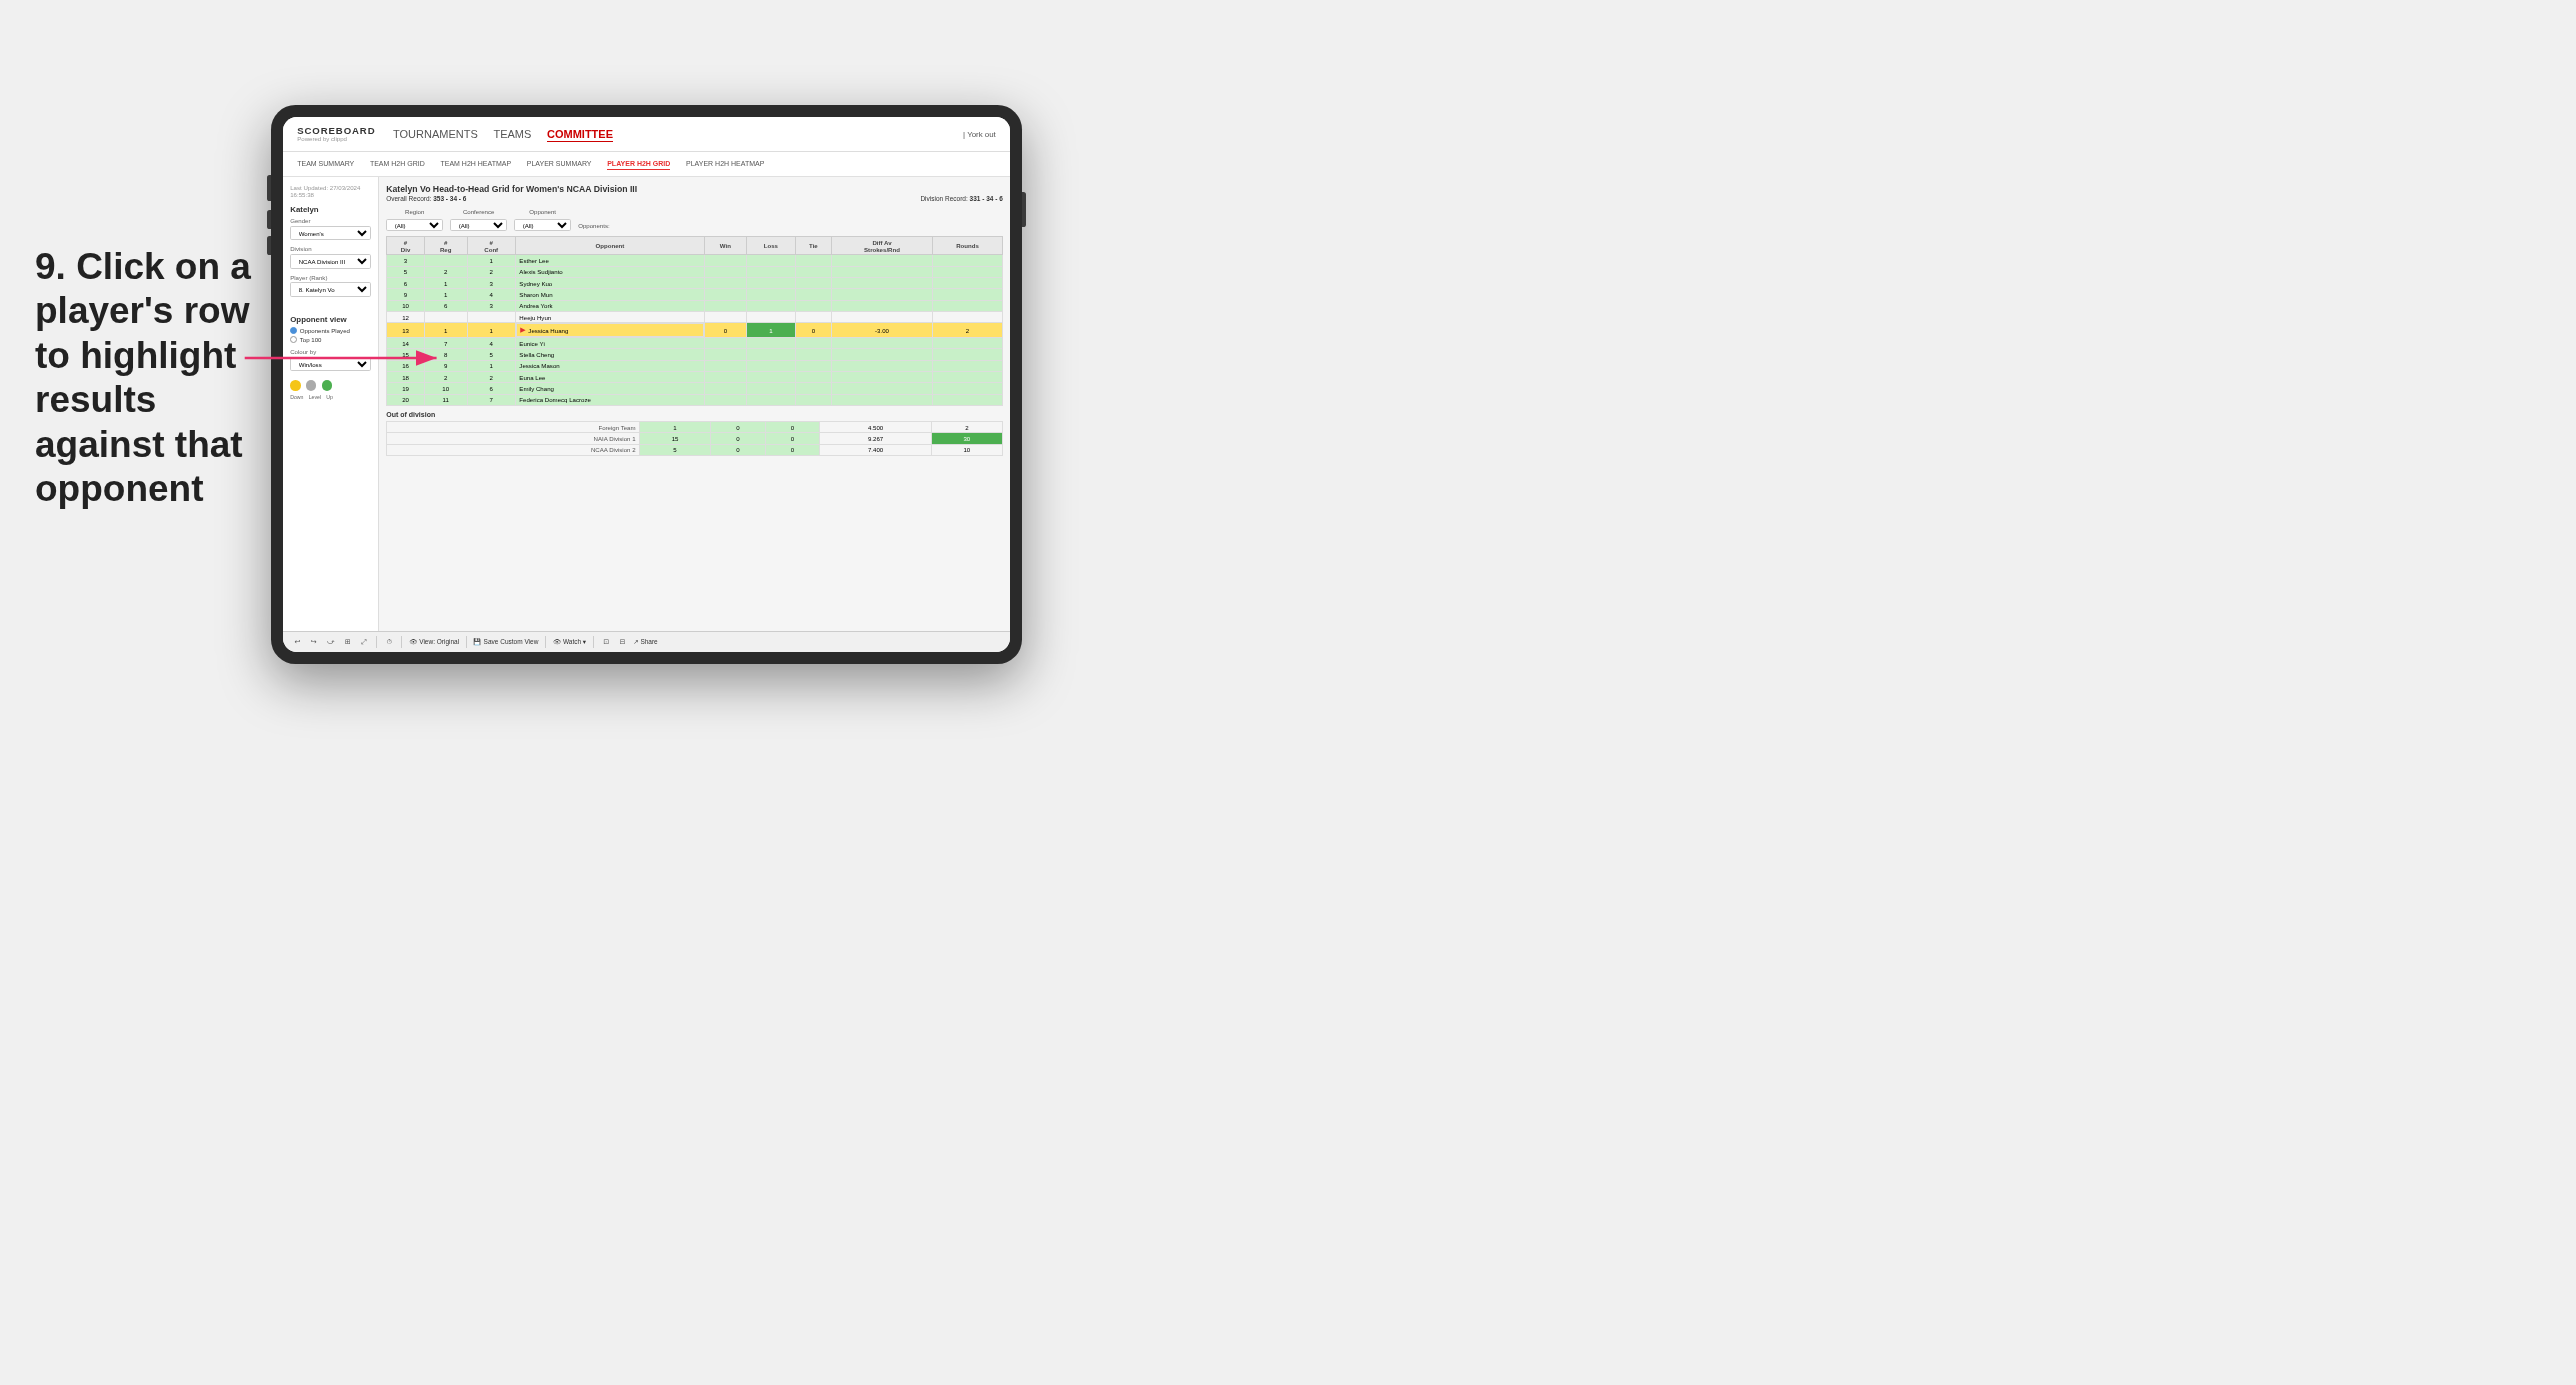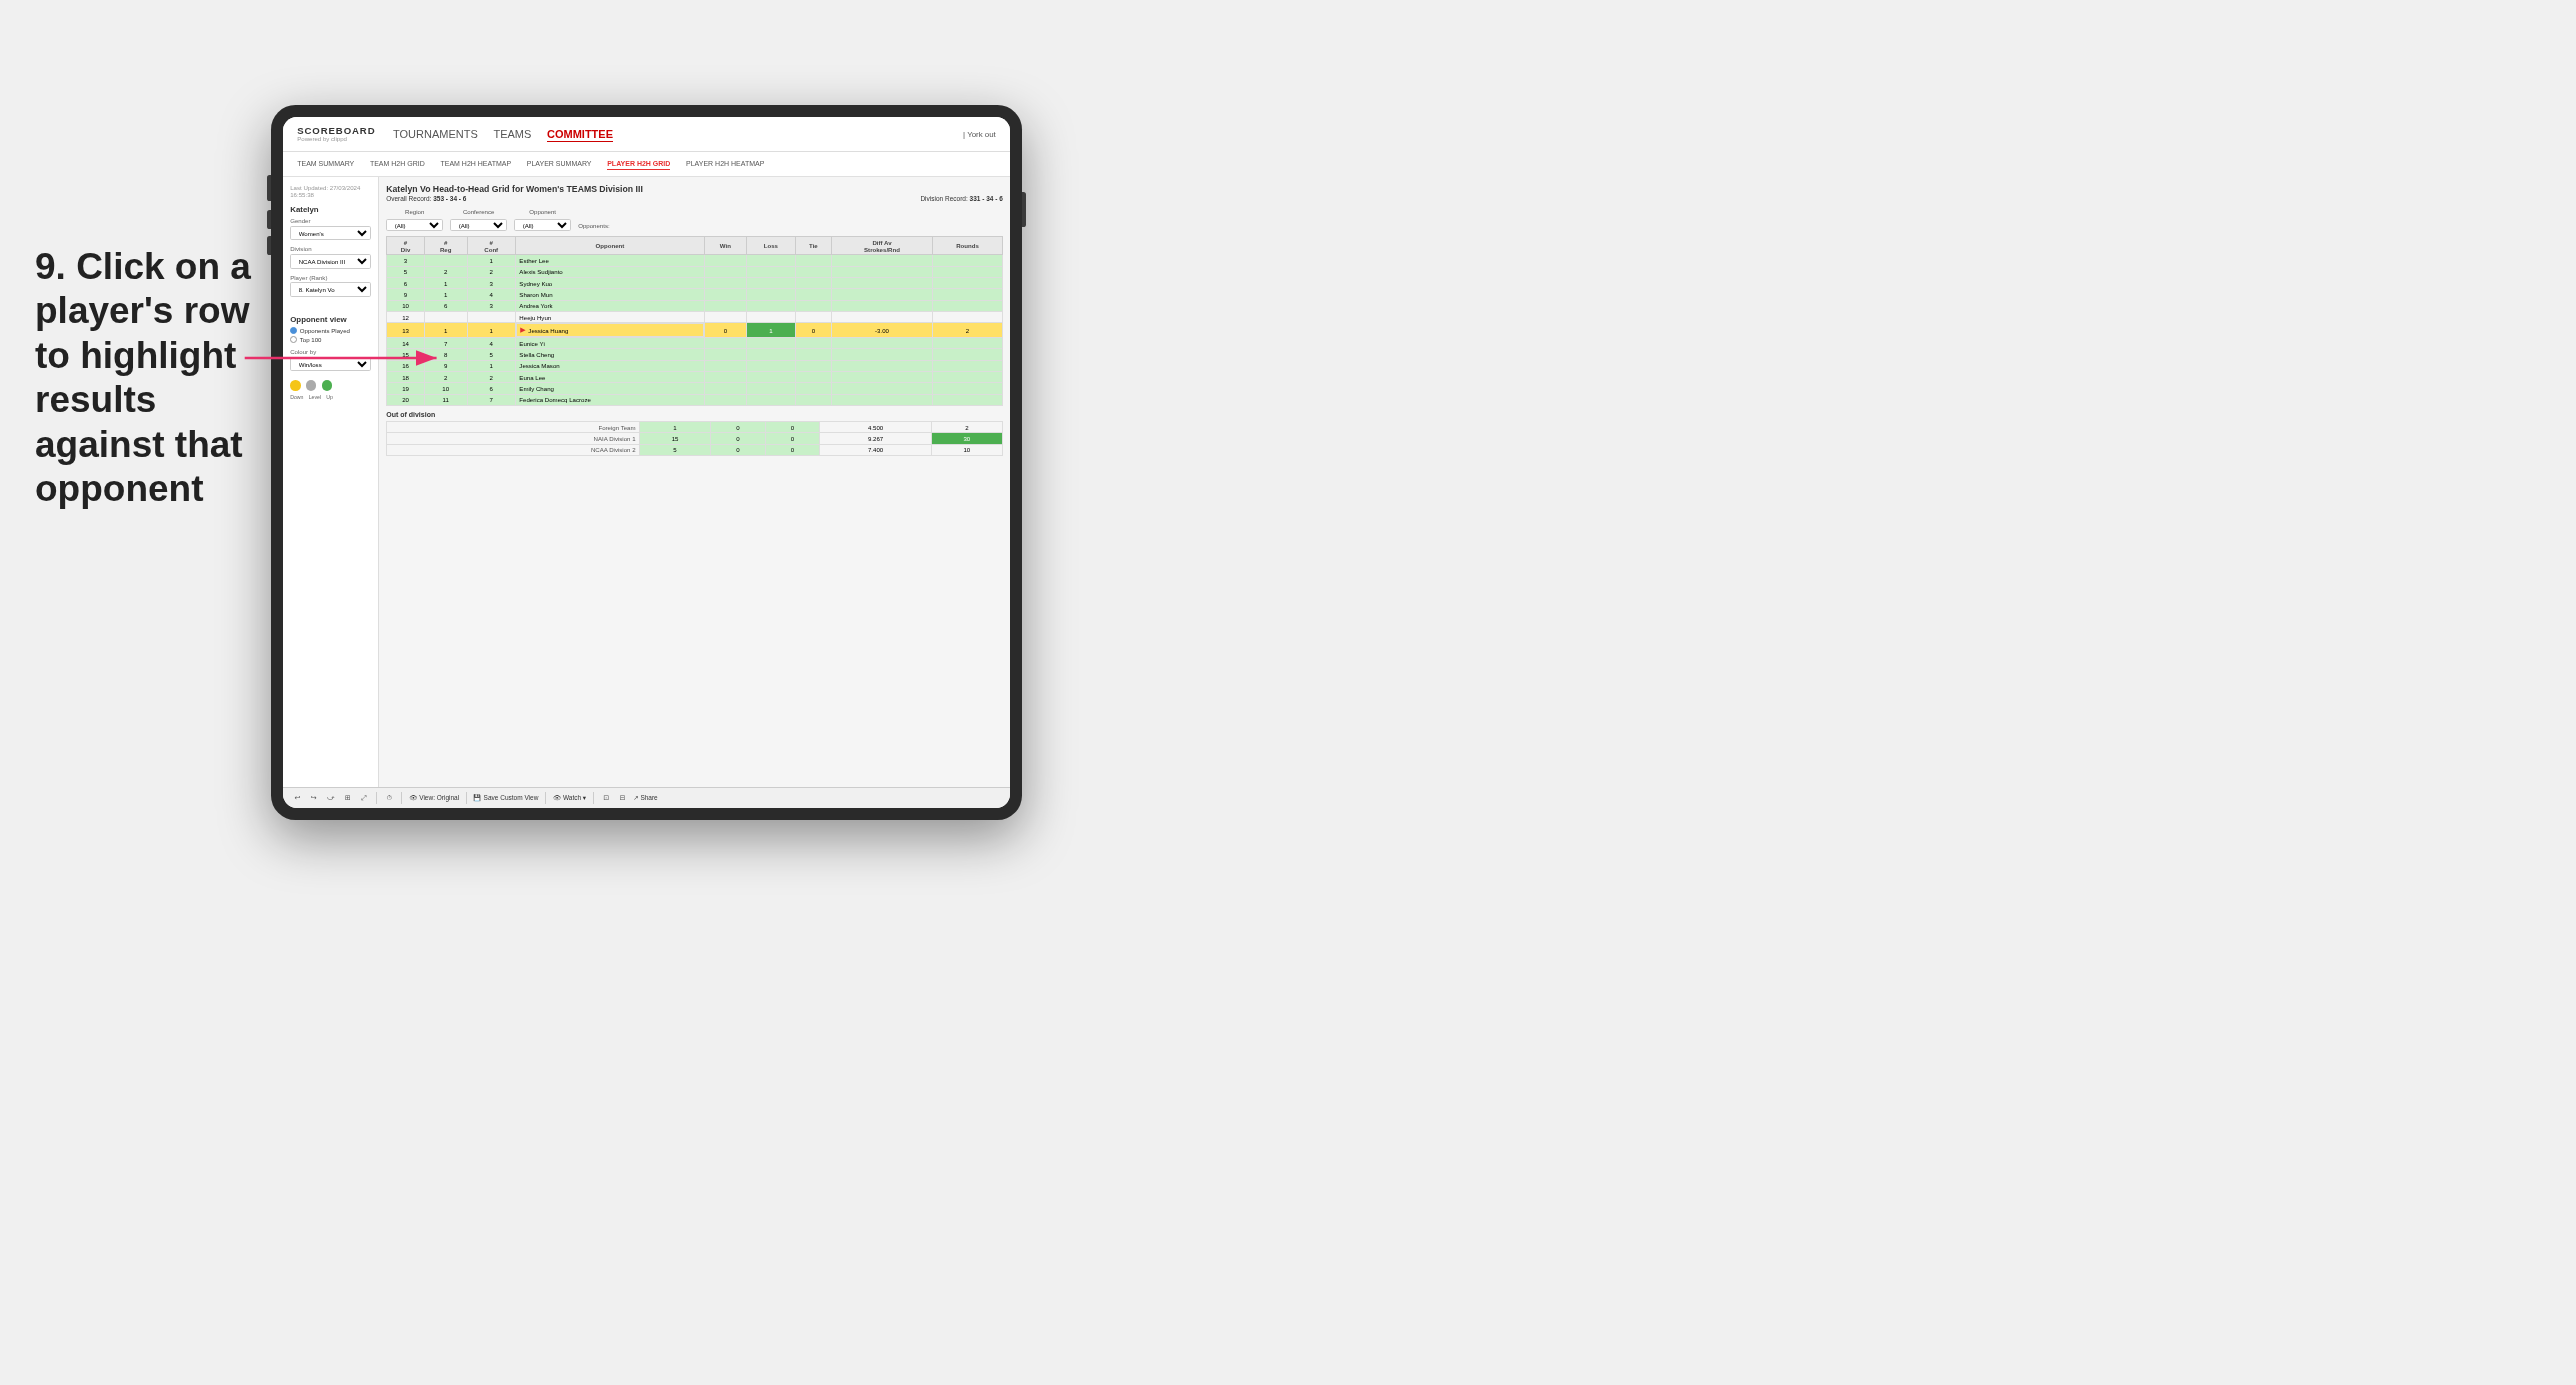--- a/index.html
+++ b/index.html
@@ -11,21 +11,21 @@
       position: relative;
       overflow: hidden;
     }
 
     
     .tablet-frame {
       position: absolute;
       left: 271px;
       top: 105px;
       width: 751px;
-      height: 715px;
+      height: 559px;
       background: #2a2a2a;
       border-radius: 24.5px;
       box-shadow: 0 17.5px 52px rgba(0,0,0,0.4);
       padding: 12.2px;
     }
 
     .tablet-screen {
       width: 100%;
       height: 100%;
       background: #fff;
@@ -425,21 +425,21 @@
           <div class="colour-labels">
             <span>Down</span>
             <span>Level</span>
             <span>Up</span>
           </div>
         </div>
       </div>
 
       <div class="content-area">
 
-        <div class="content-title">Katelyn Vo Head-to-Head Grid for Women's TEAMS Division III</div>
+        <div class="content-title">Katelyn Vo Head-to-Head Grid for Women's NCAA Division III</div>
 
         <div class="record-row">
           <span class="record-text">
             <span>Overall Record:</span> <strong>353 - 34 - 6</strong>
           </span>
           <span class="record-text">
             <span>Division Record:</span> <strong>331 - 34 - 6</strong>
           </span>
         </div>
 

